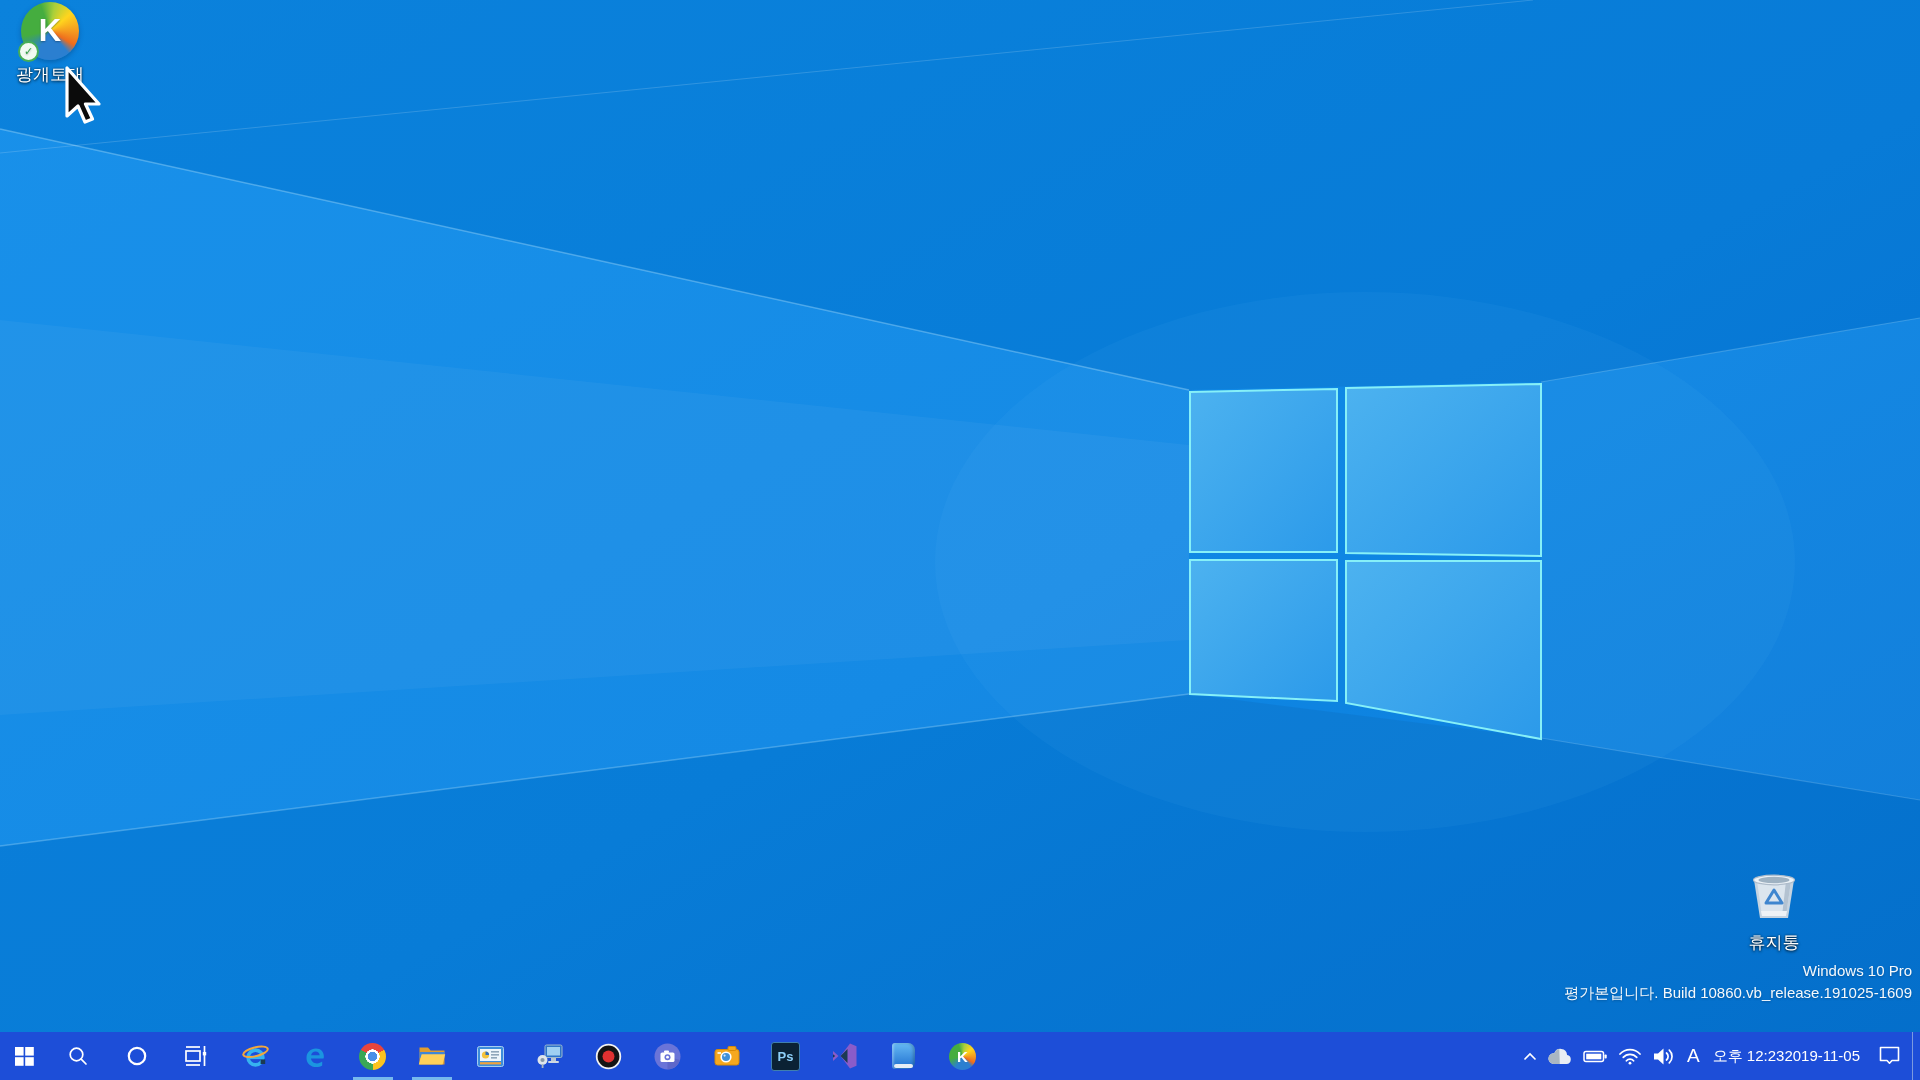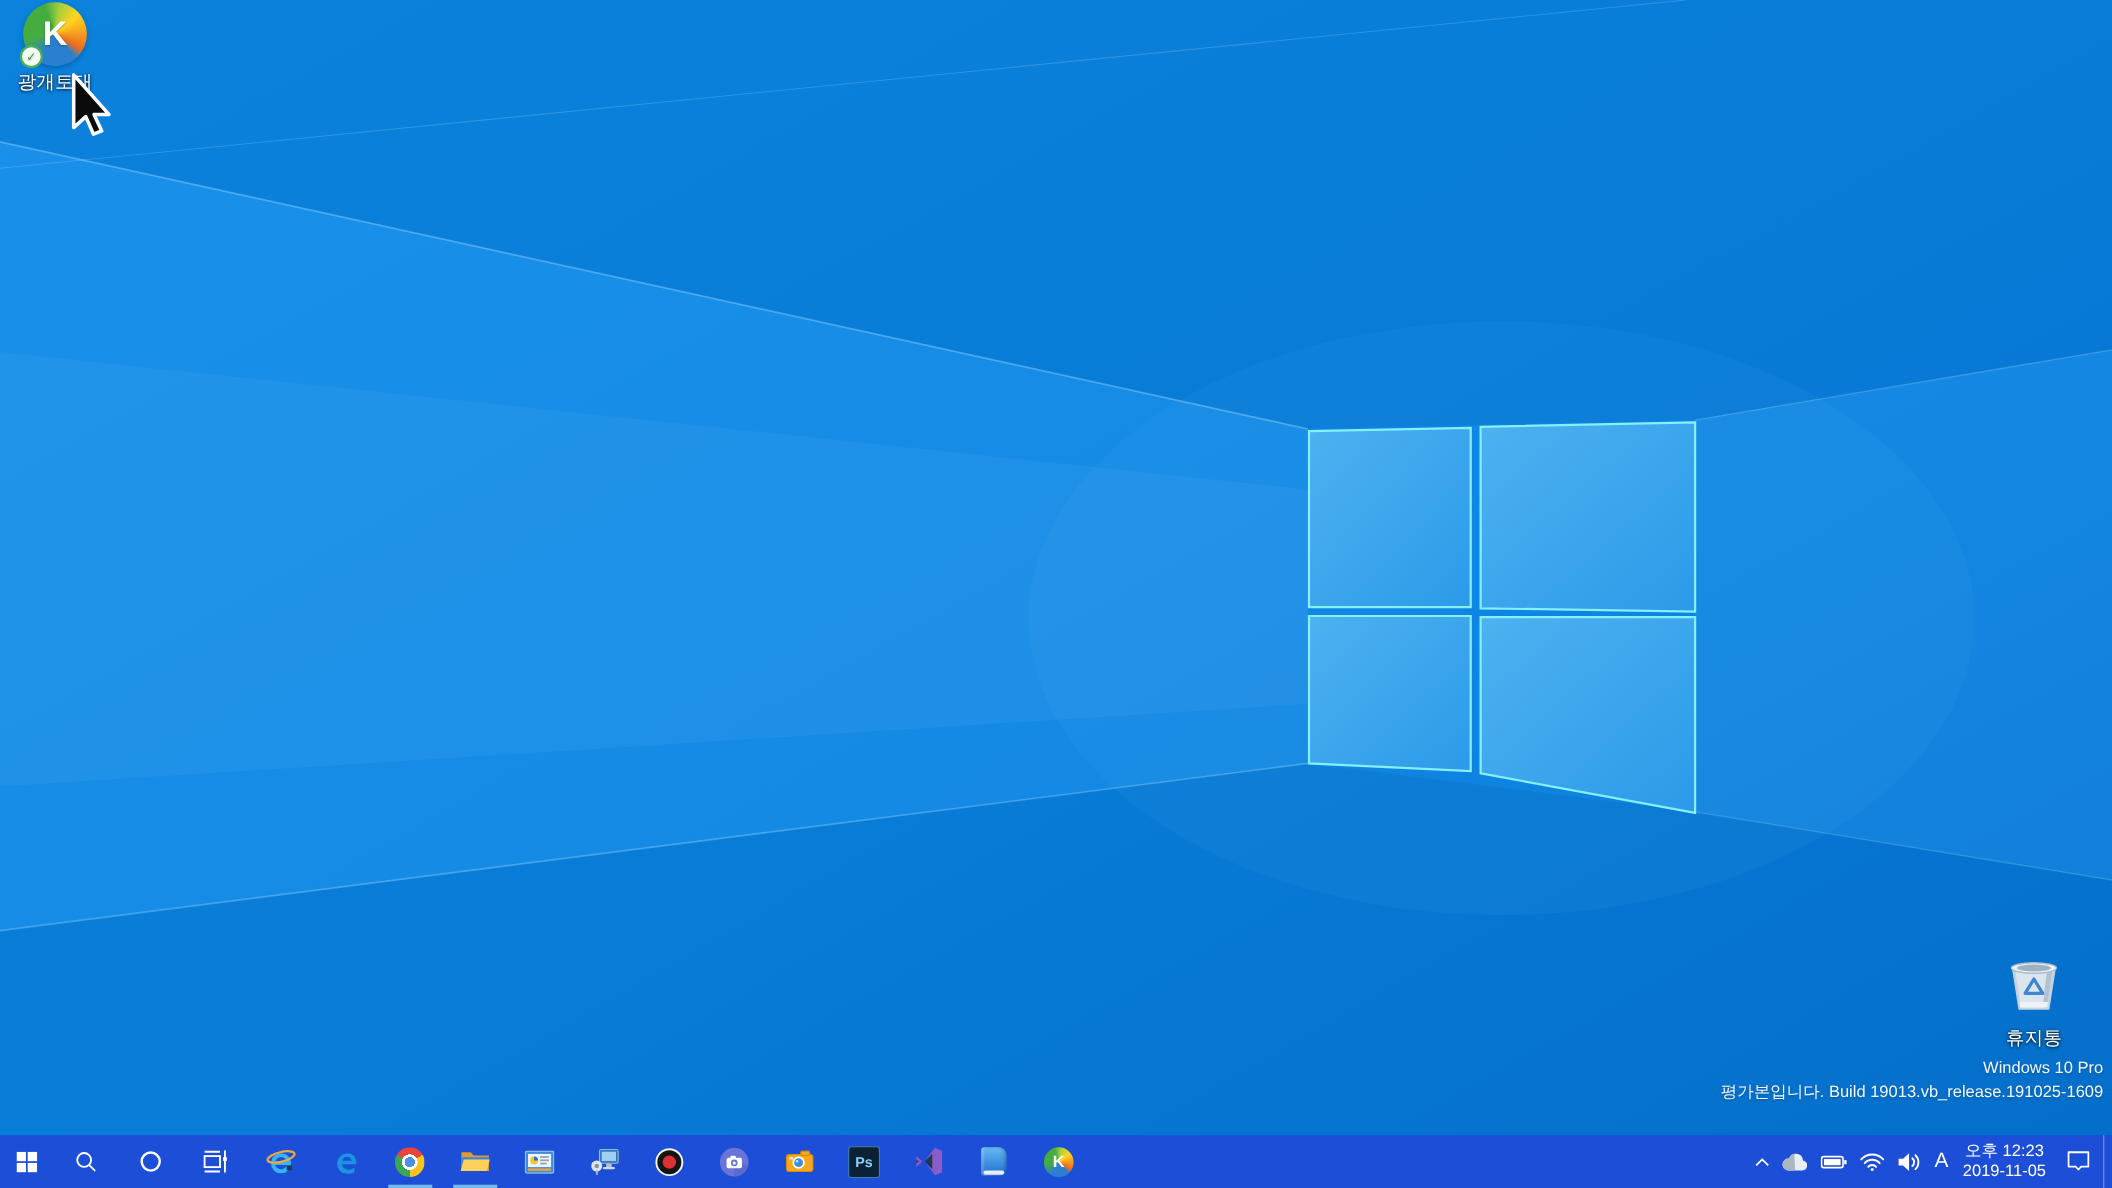--- a/index.html
+++ b/index.html
@@ -12,21 +12,21 @@
   .k-disc{border-radius:50%;display:flex;align-items:center;justify-content:center;color:#fff;font-weight:bold;
     background:conic-gradient(from -70deg,#45ad3f 0 50deg,#a8cf3a 80deg,#ffd51e 120deg,#f59b1f 160deg,#ee6c1d 190deg,#2b7fd0 210deg 280deg,#45ad3f 330deg 360deg);}
   .k-disc.large{width:58px;height:58px;margin:0 auto;font-size:31px;position:relative;box-shadow:0 2px 5px rgba(0,40,90,.35);text-shadow:0 1px 2px rgba(0,0,0,.3);}
   .k-badge{position:absolute;left:-3px;bottom:-2px;width:17px;height:17px;border-radius:50%;background:#f2faf2;border:2px solid #46ae57;color:#2f9e44;font-size:11px;font-weight:bold;display:flex;align-items:center;justify-content:center;}
   .icon-label{margin-top:3px;color:#fff;font-size:17px;text-shadow:0 1px 3px rgba(0,0,0,.85),0 0 2px rgba(0,0,0,.5);}
 
   
   .cursor{position:absolute;left:64px;top:66px;z-index:4;}
 
   
-  .recycle{position:absolute;left:1813px;top:868px;width:72px;text-align:center;}
+  .recycle{position:absolute;left:1738px;top:868px;width:72px;text-align:center;}
 
   
   .watermark{position:absolute;right:8px;top:960px;text-align:right;color:rgba(255,255,255,.96);font-size:15px;line-height:1.45;text-shadow:0 1px 2px rgba(0,50,100,.45);}
 
   
   .taskbar{position:absolute;left:0;right:0;bottom:0;height:48px;background:#1d4ed8;display:flex;align-items:stretch;z-index:6;}
   .tb-btn{width:59px;display:flex;align-items:center;justify-content:center;position:relative;cursor:pointer;flex:0 0 auto;}
   .tb-btn.start{width:48px;}
   .tb-btn.open::after{content:"";position:absolute;bottom:0;left:50%;transform:translateX(-50%);width:40px;height:3px;background:#76b9ed;}
   .ps-tile{width:27px;height:27px;background:#0b2234;border:1.5px solid #3f7fae;border-radius:3px;color:#8ed0f8;font-weight:bold;font-size:13px;display:flex;align-items:center;justify-content:center;}
@@ -36,21 +36,21 @@
 
   
   .chrome-disc{width:27px;height:27px;border-radius:50%;
     background:radial-gradient(circle at 50% 50%,#4a8fe8 0 4.6px,#fff 4.6px 7px,rgba(0,0,0,0) 7.2px),
                conic-gradient(from -60deg,#e8453c 0 120deg,#fcc31f 120deg 240deg,#3aa757 240deg 360deg);}
 
   
   .tray{margin-left:auto;display:flex;align-items:center;height:100%;}
   .tray-item{height:100%;display:flex;align-items:center;justify-content:center;padding:0 5px;cursor:pointer;}
   .ime{color:#fff;font-size:19px;padding:0 6px;}
-  .clock{flex-direction:column;line-height:1.22;color:#fff;font-size:15px;text-align:center;padding:0 7px;}
+  .clock{flex-direction:row;line-height:1.22;color:#fff;font-size:15px;text-align:center;padding:0 7px;}
   .action-center{padding:0 11px;}
   .show-desktop{width:7px;height:100%;border-left:1px solid rgba(200,216,230,.55);cursor:pointer;}
 </style>
 </head>
 <body>
 
 <div class="stage">
 
   <svg class="wallpaper" viewBox="0 0 1920 1080" preserveAspectRatio="none">
     <defs>
@@ -104,21 +104,21 @@
       <ellipse cx="28" cy="12" rx="20.5" ry="4.8" fill="#edf3f8" stroke="#aebccb" stroke-width="1.2"></ellipse>
       <ellipse cx="28" cy="12" rx="15.5" ry="3.2" fill="#9fb2c2"></ellipse>
       <polygon points="15,43 41,43 40,48 16,48" fill="#eef2f6"></polygon>
       <polygon points="28,22 36,35 20,35" fill="none" stroke="#3f86cf" stroke-width="3" stroke-linejoin="round"></polygon>
     </svg>
     <div class="icon-label">휴지통</div>
   </div>
 
   <div class="watermark">
     <div>Windows 10 Pro</div>
-    <div>평가본입니다. Build 19013.vb_release.191025-1609</div>
+    <div>평가본입니다. Build 10860.vb_release.191025-1609</div>
   </div>
 
   <div class="taskbar">
 
     <div class="tb-btn start">
       <svg width="19" height="19" viewBox="0 0 19 19">
         <rect x="0" y="0" width="8.6" height="8.6" fill="#fff"></rect>
           <rect x="10.2" y="0" width="8.6" height="8.6" fill="#fff"></rect>
         <rect x="0" y="10.2" width="8.6" height="8.6" fill="#fff"></rect>
           <rect x="10.2" y="10.2" width="8.6" height="8.6" fill="#fff"></rect>

